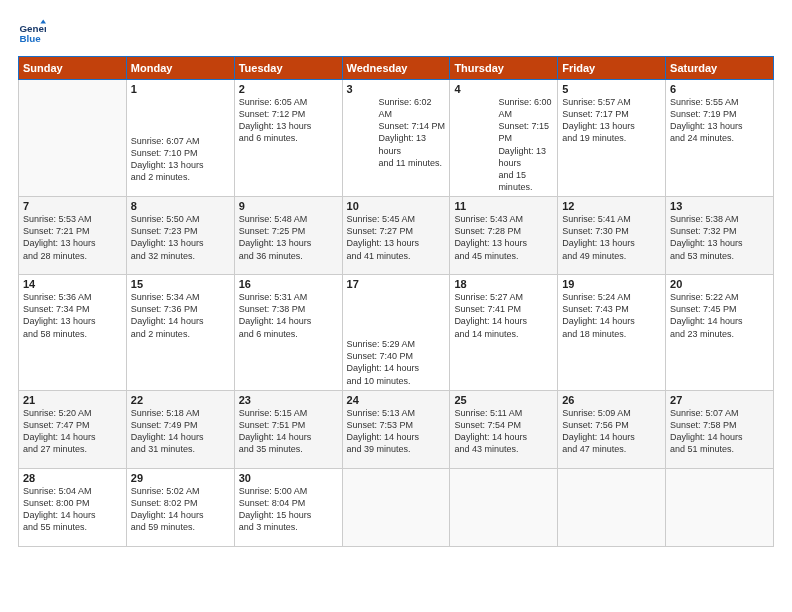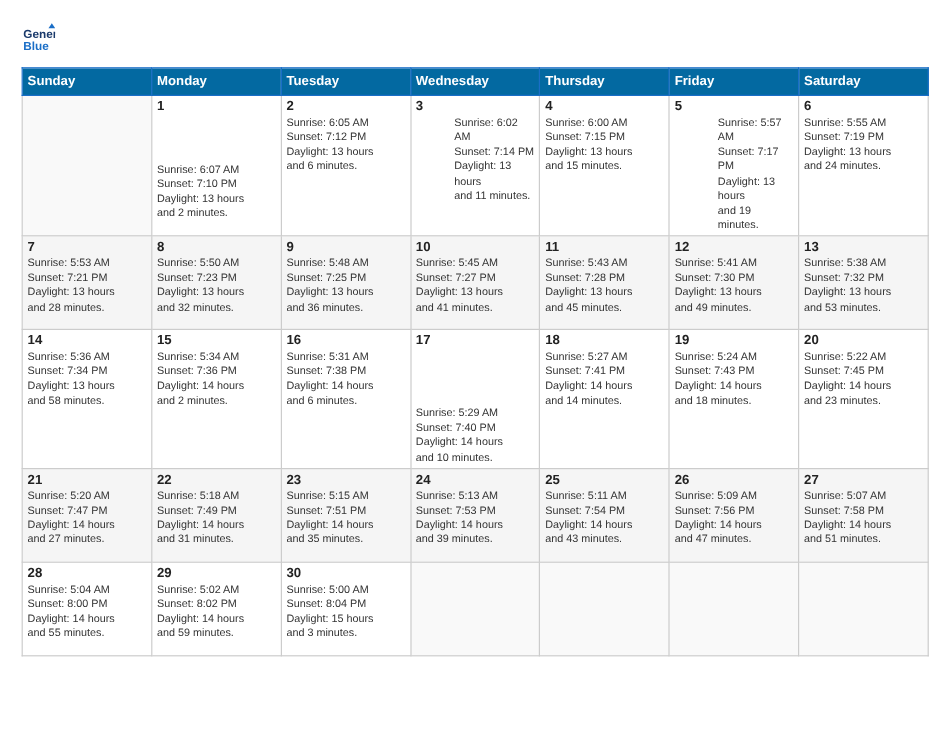--- a/index.html
+++ b/index.html
@@ -41,21 +41,21 @@
     .location {
       font-size: 14px;
       color: #555;
     }
     table {
       width: 100%;
       border-collapse: collapse;
       table-layout: fixed;
     }
     thead tr th {
-      background: #0369a1;
+      background: #c2410c;
       color: #fff;
       font-size: 11px;
       font-weight: bold;
       padding: 5px 4px;
       text-align: left;
       border: 1px solid #1a6ec7;
     }
     tbody tr td {
       border: 1px solid #ccc;
       vertical-align: top;
@@ -134,28 +134,28 @@
           </td>
           <td>
             <span class="day-num">3</span>
             <div class="cell-info" style="white-space: pre-line; margin-left: 32px;">Sunrise: 6:02 AM
 Sunset: 7:14 PM
 Daylight: 13 hours
 and 11 minutes.</div>
           </td>
           <td>
             <span class="day-num">4</span>
-            <div class="cell-info" style="white-space: pre-line;">Sunrise: 6:00 AM
+            <div class="cell-info" style="white-space: pre-line; margin-left: 44px;">Sunrise: 6:00 AM
 Sunset: 7:15 PM
 Daylight: 13 hours
 and 15 minutes.</div>
           </td>
           <td>
             <span class="day-num">5</span>
-            <div class="cell-info" style="white-space: pre-line; margin-left: 36px;">Sunrise: 5:57 AM
+            <div class="cell-info" style="white-space: pre-line;">Sunrise: 5:57 AM
 Sunset: 7:17 PM
 Daylight: 13 hours
 and 19 minutes.</div>
           </td>
           <td>
             <span class="day-num">6</span>
             <div class="cell-info" style="white-space: pre-line;">Sunrise: 5:55 AM
 Sunset: 7:19 PM
 Daylight: 13 hours
 and 24 minutes.</div>

